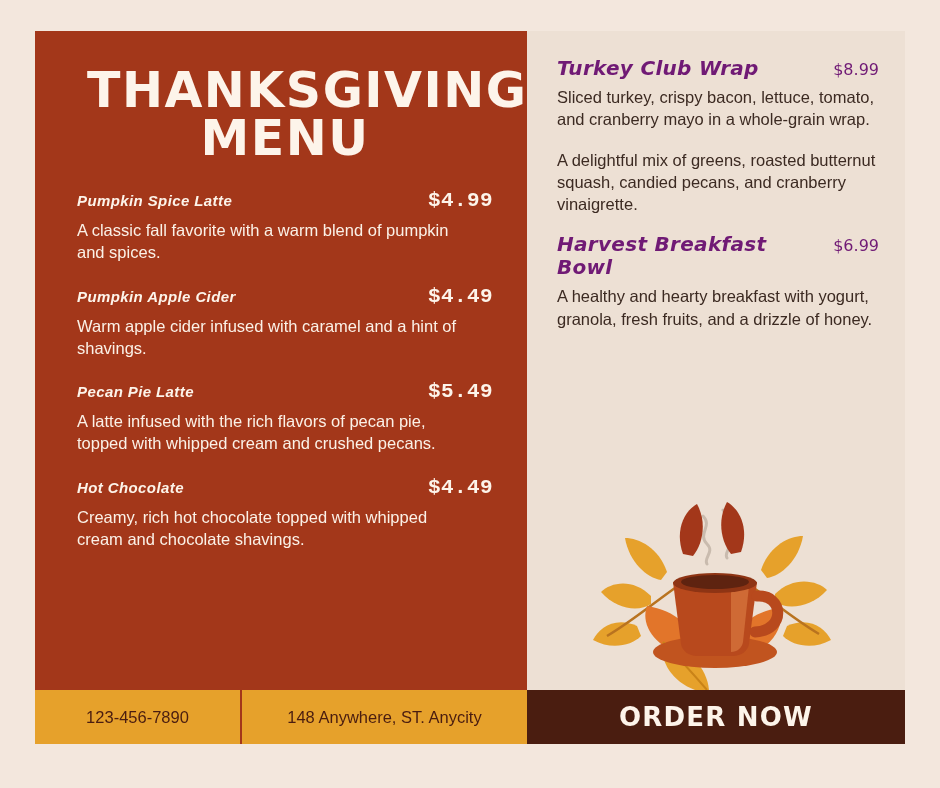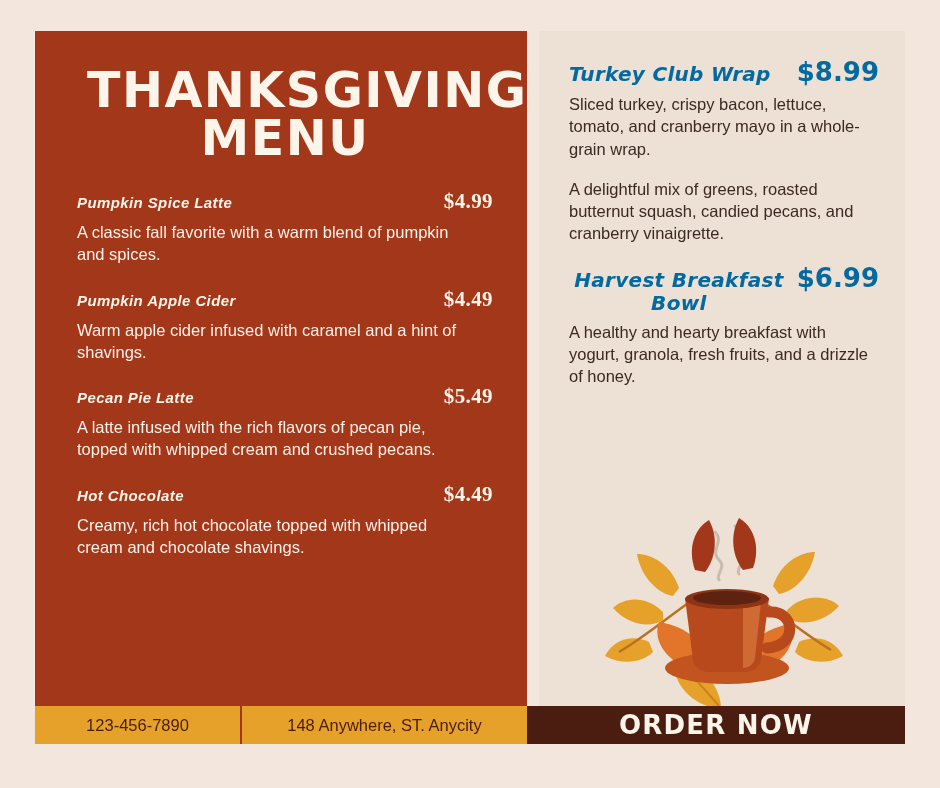--- a/index.html
+++ b/index.html
@@ -19,21 +19,20 @@
     top: 31px;
     width: 870px;
     height: 713px;
     display: flex;
     flex-direction: column;
   }
   .body-row {
     display: flex;
     flex: 1 1 auto;
     min-height: 0;
-    gap: 12px;
   }
   
   .left-panel {
     width: 492px;
     background: #a3371a;
     box-sizing: border-box;
     padding: 26px 34px 10px 42px;
     position: relative;
   }
   .menu-title {
@@ -62,21 +61,21 @@
     color: #fdf4ea;
   }
   .item-name {
     font-family: Liberation Sans, sans-serif;
     font-weight: bold;
     font-size: 15px;
     letter-spacing: 0.4px;
     font-style: italic;
   }
   .item-price {
-    font-family: Liberation Serif, serif;
+    font-family: Liberation Mono, monospace;
     font-weight: bold;
     font-size: 21px;
     letter-spacing: 0.4px;
     white-space: nowrap;
     margin-left: 48px;
   }
   .item-desc {
     color: #fbf1e7;
     font-size: 16.5px;
     line-height: 1.35;
@@ -92,58 +91,57 @@
     position: relative;
     overflow: hidden;
   }
   .r-item {
     margin-bottom: 18px;
   }
   .r-head {
     display: flex;
     justify-content: space-between;
     align-items: baseline;
-    color: #0369a1;
+    color: #701a75;
     gap: 8px;
-    text-align: center;
   }
   .r-name {
     font-family: "DejaVu Sans", sans-serif;
     font-weight: bold;
     font-style: italic;
     font-size: 20px;
     letter-spacing: 0.3px;
     line-height: 1.15;
     max-width: 230px;
   }
   .r-price {
     font-family: "DejaVu Sans", sans-serif;
-    font-weight: bold;
-    font-size: 26px;
+    font-weight: normal;
+    font-size: 16px;
     white-space: nowrap;
   }
   .r-desc {
     color: #3c2a22;
     font-size: 16.5px;
     line-height: 1.35;
     margin-top: 6px;
     max-width: 320px;
   }
   
   .illustration {
     position: absolute;
     left: 28px;
     bottom: -6px;
     width: 310px;
     height: 220px;
   }
   
   .footer {
     display: flex;
-    height: 38px;
+    height: 54px;
     flex: 0 0 auto;
   }
   .foot-phone, .foot-addr {
     background: #e6a12b;
     color: #4a1d10;
     display: flex;
     align-items: center;
     justify-content: center;
     font-size: 16.5px;
     box-sizing: border-box;

